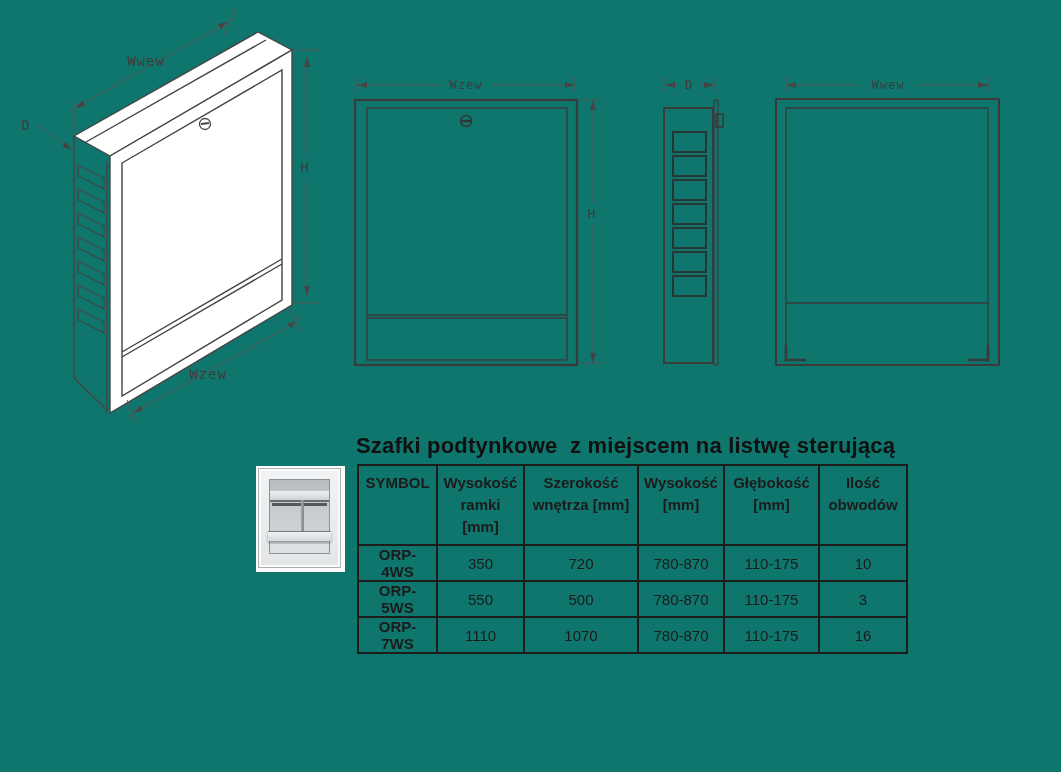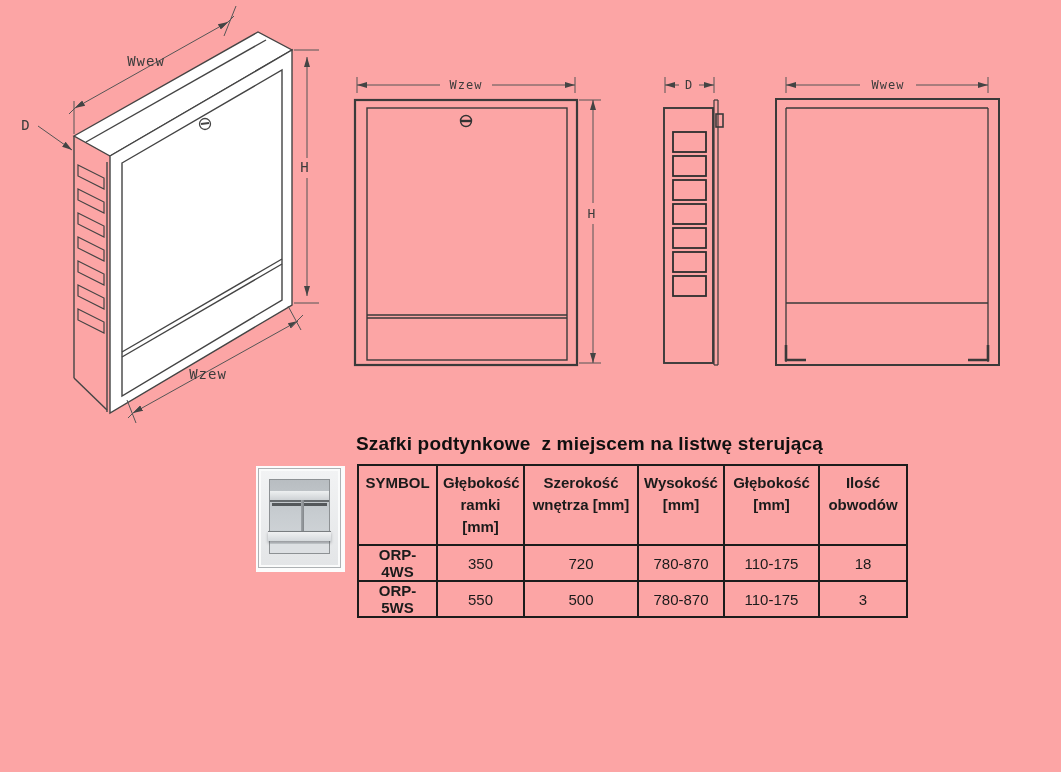--- a/index.html
+++ b/index.html
@@ -1,23 +1,23 @@
 <!DOCTYPE html>
 <html><head>
 <meta charset="utf-8">
 <style>
   html,body{margin:0;padding:0;background:#fff;}
-  .page{position:relative;width:1061px;height:772px;background:#fca5a5;overflow:hidden;
+  .page{position:relative;width:1061px;height:772px;background:#0f766e;overflow:hidden;
         font-family:"Liberation Sans",sans-serif;color:#1b1b1b;}
   svg{position:absolute;overflow:visible;}
   svg line,svg rect,svg polygon,svg polyline,svg circle,svg path{vector-effect:none;}
   .dimtext{font-family:"DejaVu Sans Mono",monospace;fill:#3c3c3c;letter-spacing:1px;}
 
   
-  .tbl-title{position:absolute;left:356px;top:433px;font-size:19px;font-weight:bold;
+  .tbl-title{position:absolute;left:356px;top:433px;font-size:22px;font-weight:bold;
              color:#101010;white-space:pre-wrap;letter-spacing:0.2px;}
   .spec-table{position:absolute;left:357px;top:464px;border-collapse:collapse;
               table-layout:fixed;width:549px;font-size:15px;}
   .spec-table th,.spec-table td{border:2px solid #1c1c1c;text-align:center;padding:0 5px;
               overflow:hidden;}
   .spec-table th{height:72px;vertical-align:top;padding-top:6px;font-weight:bold;line-height:1.45;}
   .spec-table td{height:29px;font-weight:normal;}
   .spec-table td.sym{font-weight:bold;}
 
   
@@ -201,40 +201,48 @@
       <col style="width:79px">
         <col style="width:87px">
         <col style="width:114px">
       <col style="width:86px">
         <col style="width:95px">
         <col style="width:88px">
     </colgroup>
     <thead>
       <tr>
         <th>SYMBOL</th>
-        <th>Głębokość ramki [mm]</th>
+        <th>Wysokość ramki [mm]</th>
         <th>Szerokość wnętrza [mm]</th>
         <th>Wysokość [mm]</th>
         <th>Głębokość [mm]</th>
         <th>Ilość obwodów</th>
       </tr>
     </thead>
     <tbody>
       <tr>
         <td class="sym">ORP-4WS</td>
         <td>350</td>
         <td>720</td>
         <td>780-870</td>
         <td>110-175</td>
-        <td>18</td>
+        <td>10</td>
       </tr>
       <tr>
         <td class="sym">ORP-5WS</td>
         <td>550</td>
         <td>500</td>
         <td>780-870</td>
         <td>110-175</td>
         <td>3</td>
       </tr>
+      <tr>
+        <td class="sym">ORP-7WS</td>
+        <td>1110</td>
+        <td>1070</td>
+        <td>780-870</td>
+        <td>110-175</td>
+        <td>16</td>
+      </tr>
     </tbody>
   </table>
 
 </div>
 
 </body></html>

